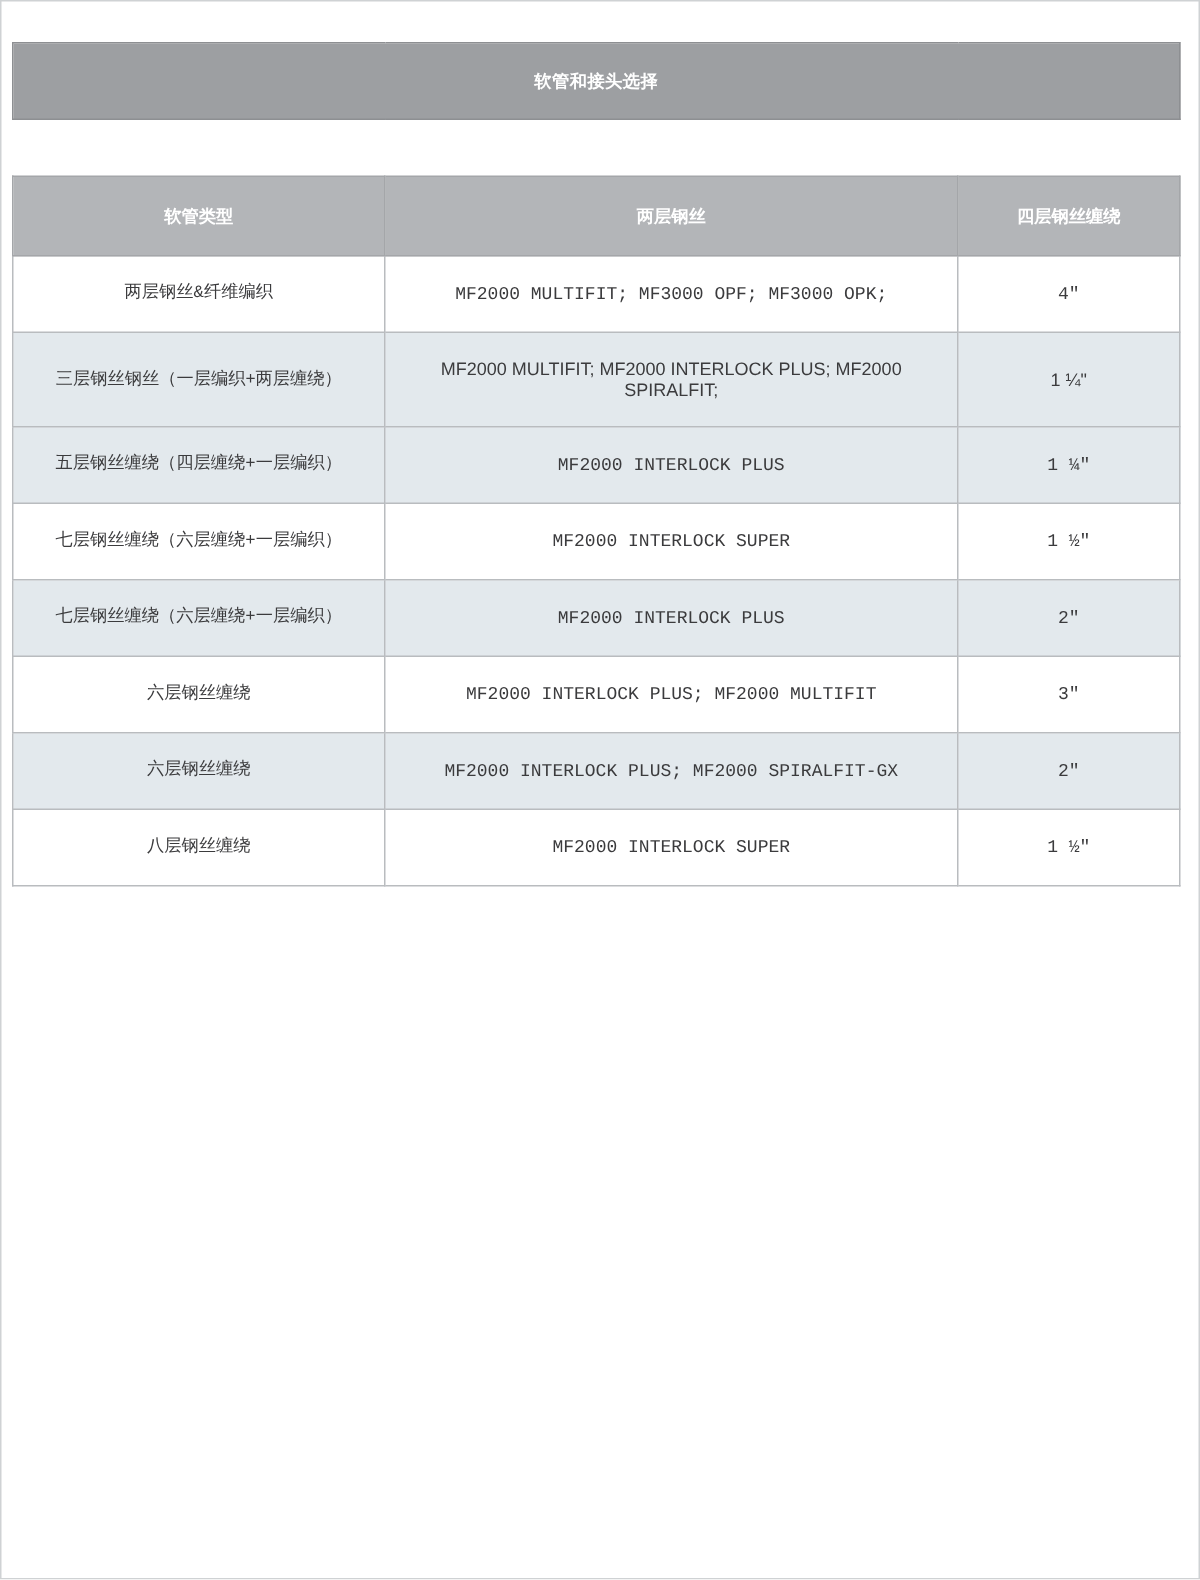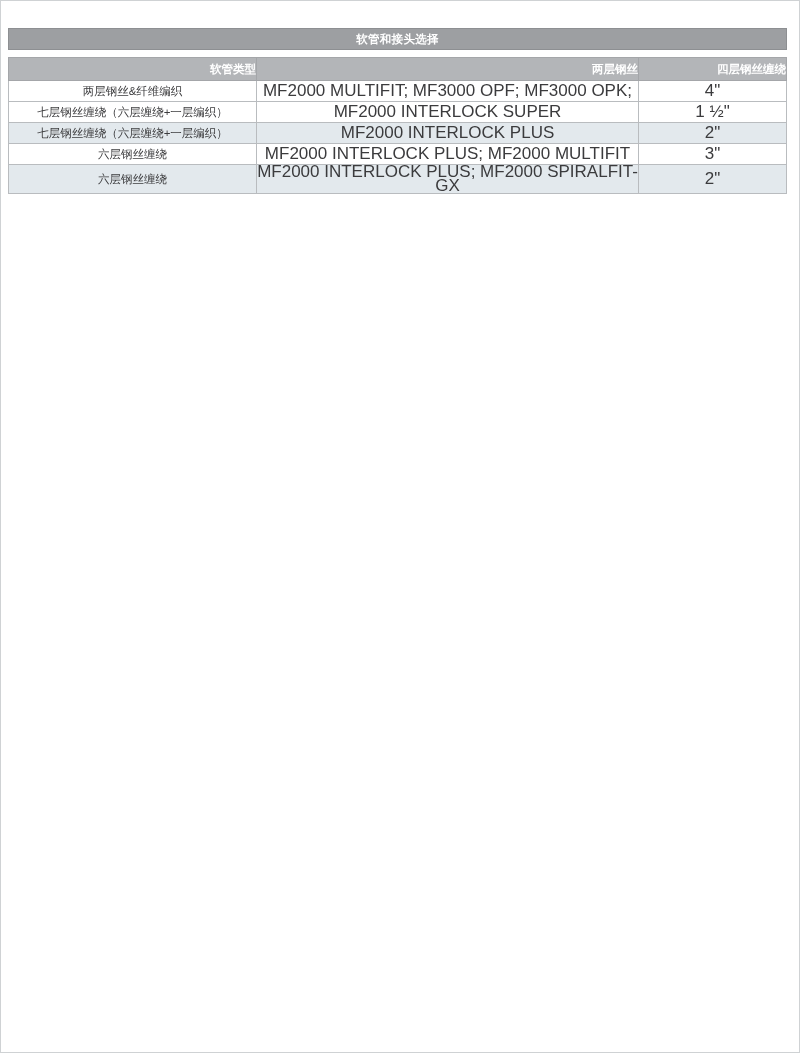--- a/index.html
+++ b/index.html
@@ -35,67 +35,67 @@
     top: 27px;
     width: 778px;
   }
   table.doc-table {
     width: 778px;
     border-collapse: collapse;
     table-layout: fixed;
   }
   table.doc-table td {
     border: 1px solid #b9bcbf;
-    padding: 0;
+    padding: 15px;
     vertical-align: middle;
   }
   .title-cell {
     background: #9d9fa2;
     color: #ffffff;
     text-align: center;
     font-size: 11.5px;
     font-weight: bold;
     height: 20px;
     letter-spacing: 0.3px;
     border: 1px solid #8d8f92 !important;
   }
   .spacer-row td {
     border: none !important;
     height: 7px;
     background: #ffffff;
   }
   .head-cell {
     background: #b3b5b8;
     color: #ffffff;
-    text-align: right;
+    text-align: center;
     font-weight: bold;
     font-size: 11.5px;
     height: 22px;
     border: 1px solid #a4a6a9 !important;
   }
   .data-cell {
     text-align: center;
-    font-size: 17px;
+    font-size: 12px;
     color: #3b3b3d;
     line-height: 14px;
     padding: 3px 4px;
   }
   .col-a { width: 248px; }
   .col-b { width: 382px; }
   .col-c { width: 148px; }
   tr.alt .data-cell {
     background: #e3e9ed;
   }
   tr.plain .data-cell {
     background: #ffffff;
   }
   .cell-cn {
     font-size: 11.5px;
   }
-  .h-1 { height: 20px; }
+  .h-1 { height: 20px; font-family: Liberation Mono, monospace; }
   .h-2 { height: 32px; }
 </style>
 </head>
 <body>
 
 <div class="page">
   <div class="sheet">
 
     <table class="doc-table">
       <colgroup>
@@ -115,22 +115,32 @@
           <td class="head-cell">两层钢丝</td>
           <td class="head-cell">四层钢丝缠绕</td>
         </tr>
 
         <tr class="plain">
           <td class="data-cell cell-cn h-1">两层钢丝&amp;纤维编织</td>
           <td class="data-cell h-1">MF2000 MULTIFIT; MF3000 OPF; MF3000 OPK;</td>
           <td class="data-cell h-1">4"</td>
         </tr>
 
+        <tr class="alt">
+          <td class="data-cell cell-cn h-2">三层钢丝钢丝（一层编织+两层缠绕）</td>
+          <td class="data-cell h-2">MF2000 MULTIFIT;  MF2000 INTERLOCK PLUS; MF2000 SPIRALFIT;</td>
+          <td class="data-cell h-2">1 ¼"</td>
+        </tr>
 
 
+        <tr class="alt">
+          <td class="data-cell cell-cn h-1">五层钢丝缠绕（四层缠绕+一层编织）</td>
+          <td class="data-cell h-1">MF2000 INTERLOCK PLUS</td>
+          <td class="data-cell h-1">1 ¼"</td>
+        </tr>
 
         <tr class="plain">
           <td class="data-cell cell-cn h-1">七层钢丝缠绕（六层缠绕+一层编织）</td>
           <td class="data-cell h-1">MF2000 INTERLOCK SUPER</td>
           <td class="data-cell h-1">1 ½"</td>
         </tr>
 
         <tr class="alt">
           <td class="data-cell cell-cn h-1">七层钢丝缠绕（六层缠绕+一层编织）</td>
           <td class="data-cell h-1">MF2000 INTERLOCK PLUS</td>
@@ -142,18 +152,23 @@
           <td class="data-cell h-1">MF2000 INTERLOCK PLUS; MF2000 MULTIFIT</td>
           <td class="data-cell h-1">3"</td>
         </tr>
 
         <tr class="alt">
           <td class="data-cell cell-cn h-1">六层钢丝缠绕</td>
           <td class="data-cell h-1">MF2000 INTERLOCK PLUS; MF2000 SPIRALFIT-GX</td>
           <td class="data-cell h-1">2"</td>
         </tr>
 
+        <tr class="plain">
+          <td class="data-cell cell-cn h-1">八层钢丝缠绕</td>
+          <td class="data-cell h-1">MF2000 INTERLOCK SUPER</td>
+          <td class="data-cell h-1">1 ½"</td>
+        </tr>
 
       </tbody>
     </table>
 
   </div>
 </div>
 
 </body></html>

